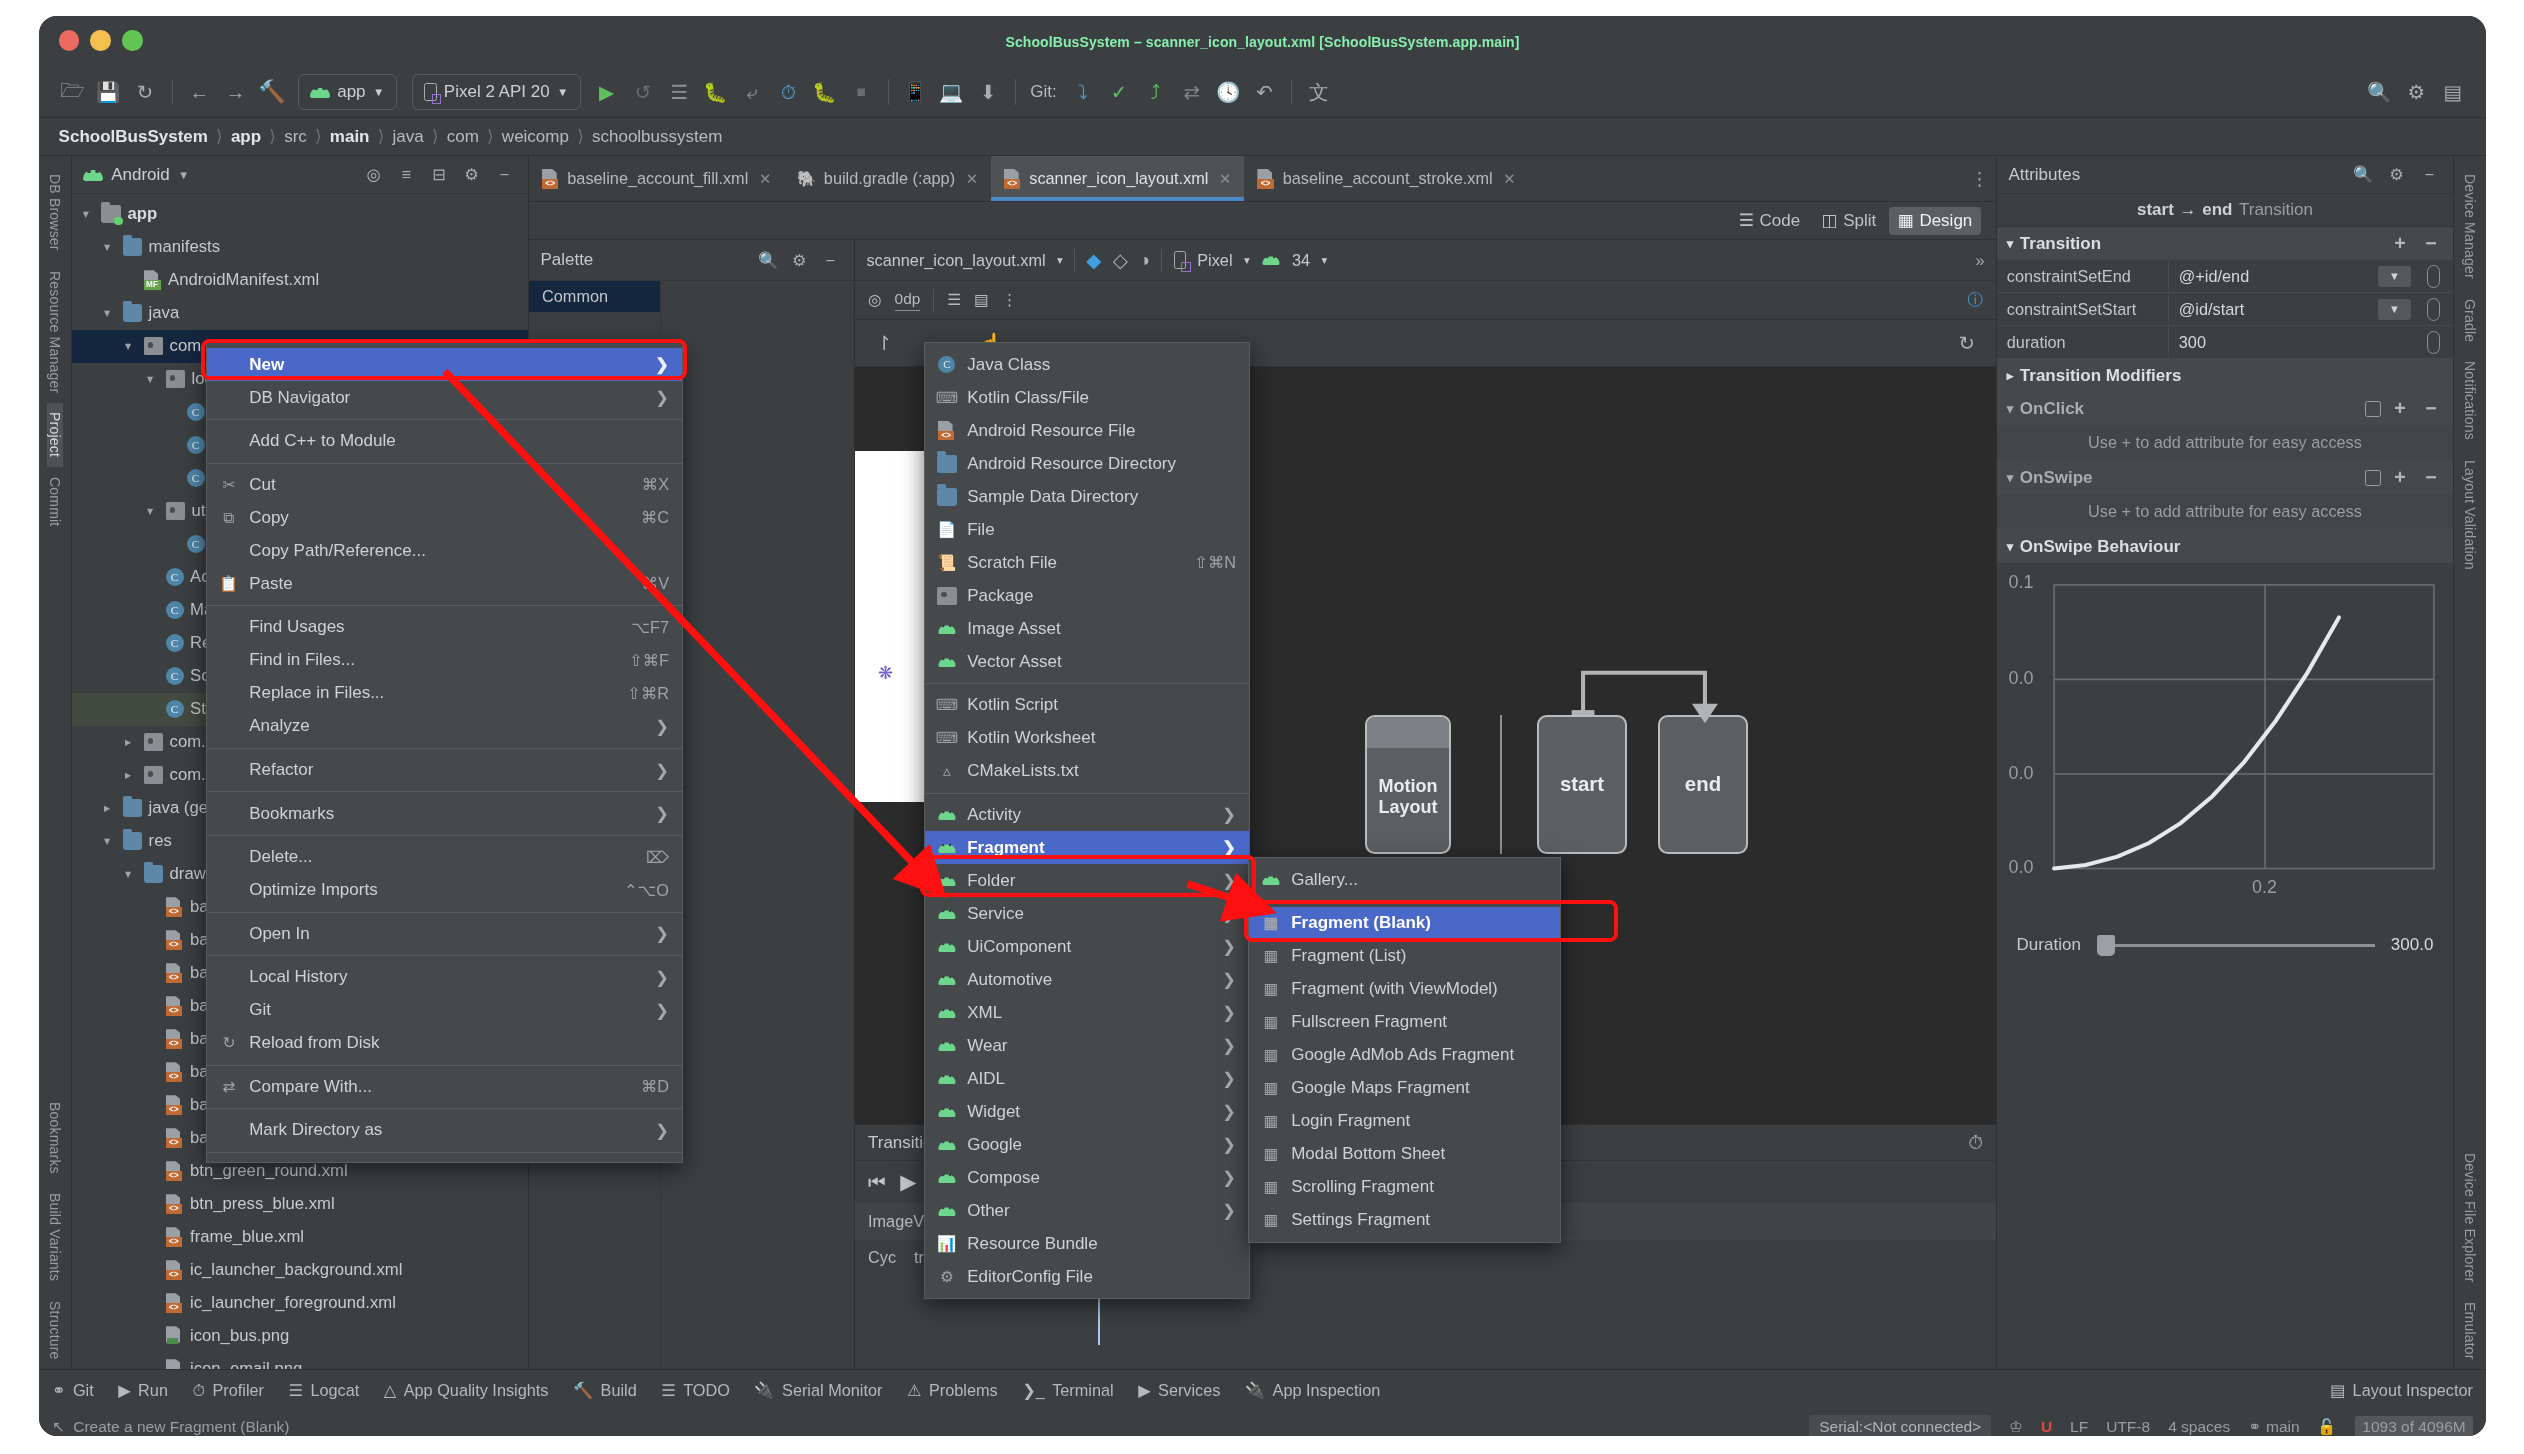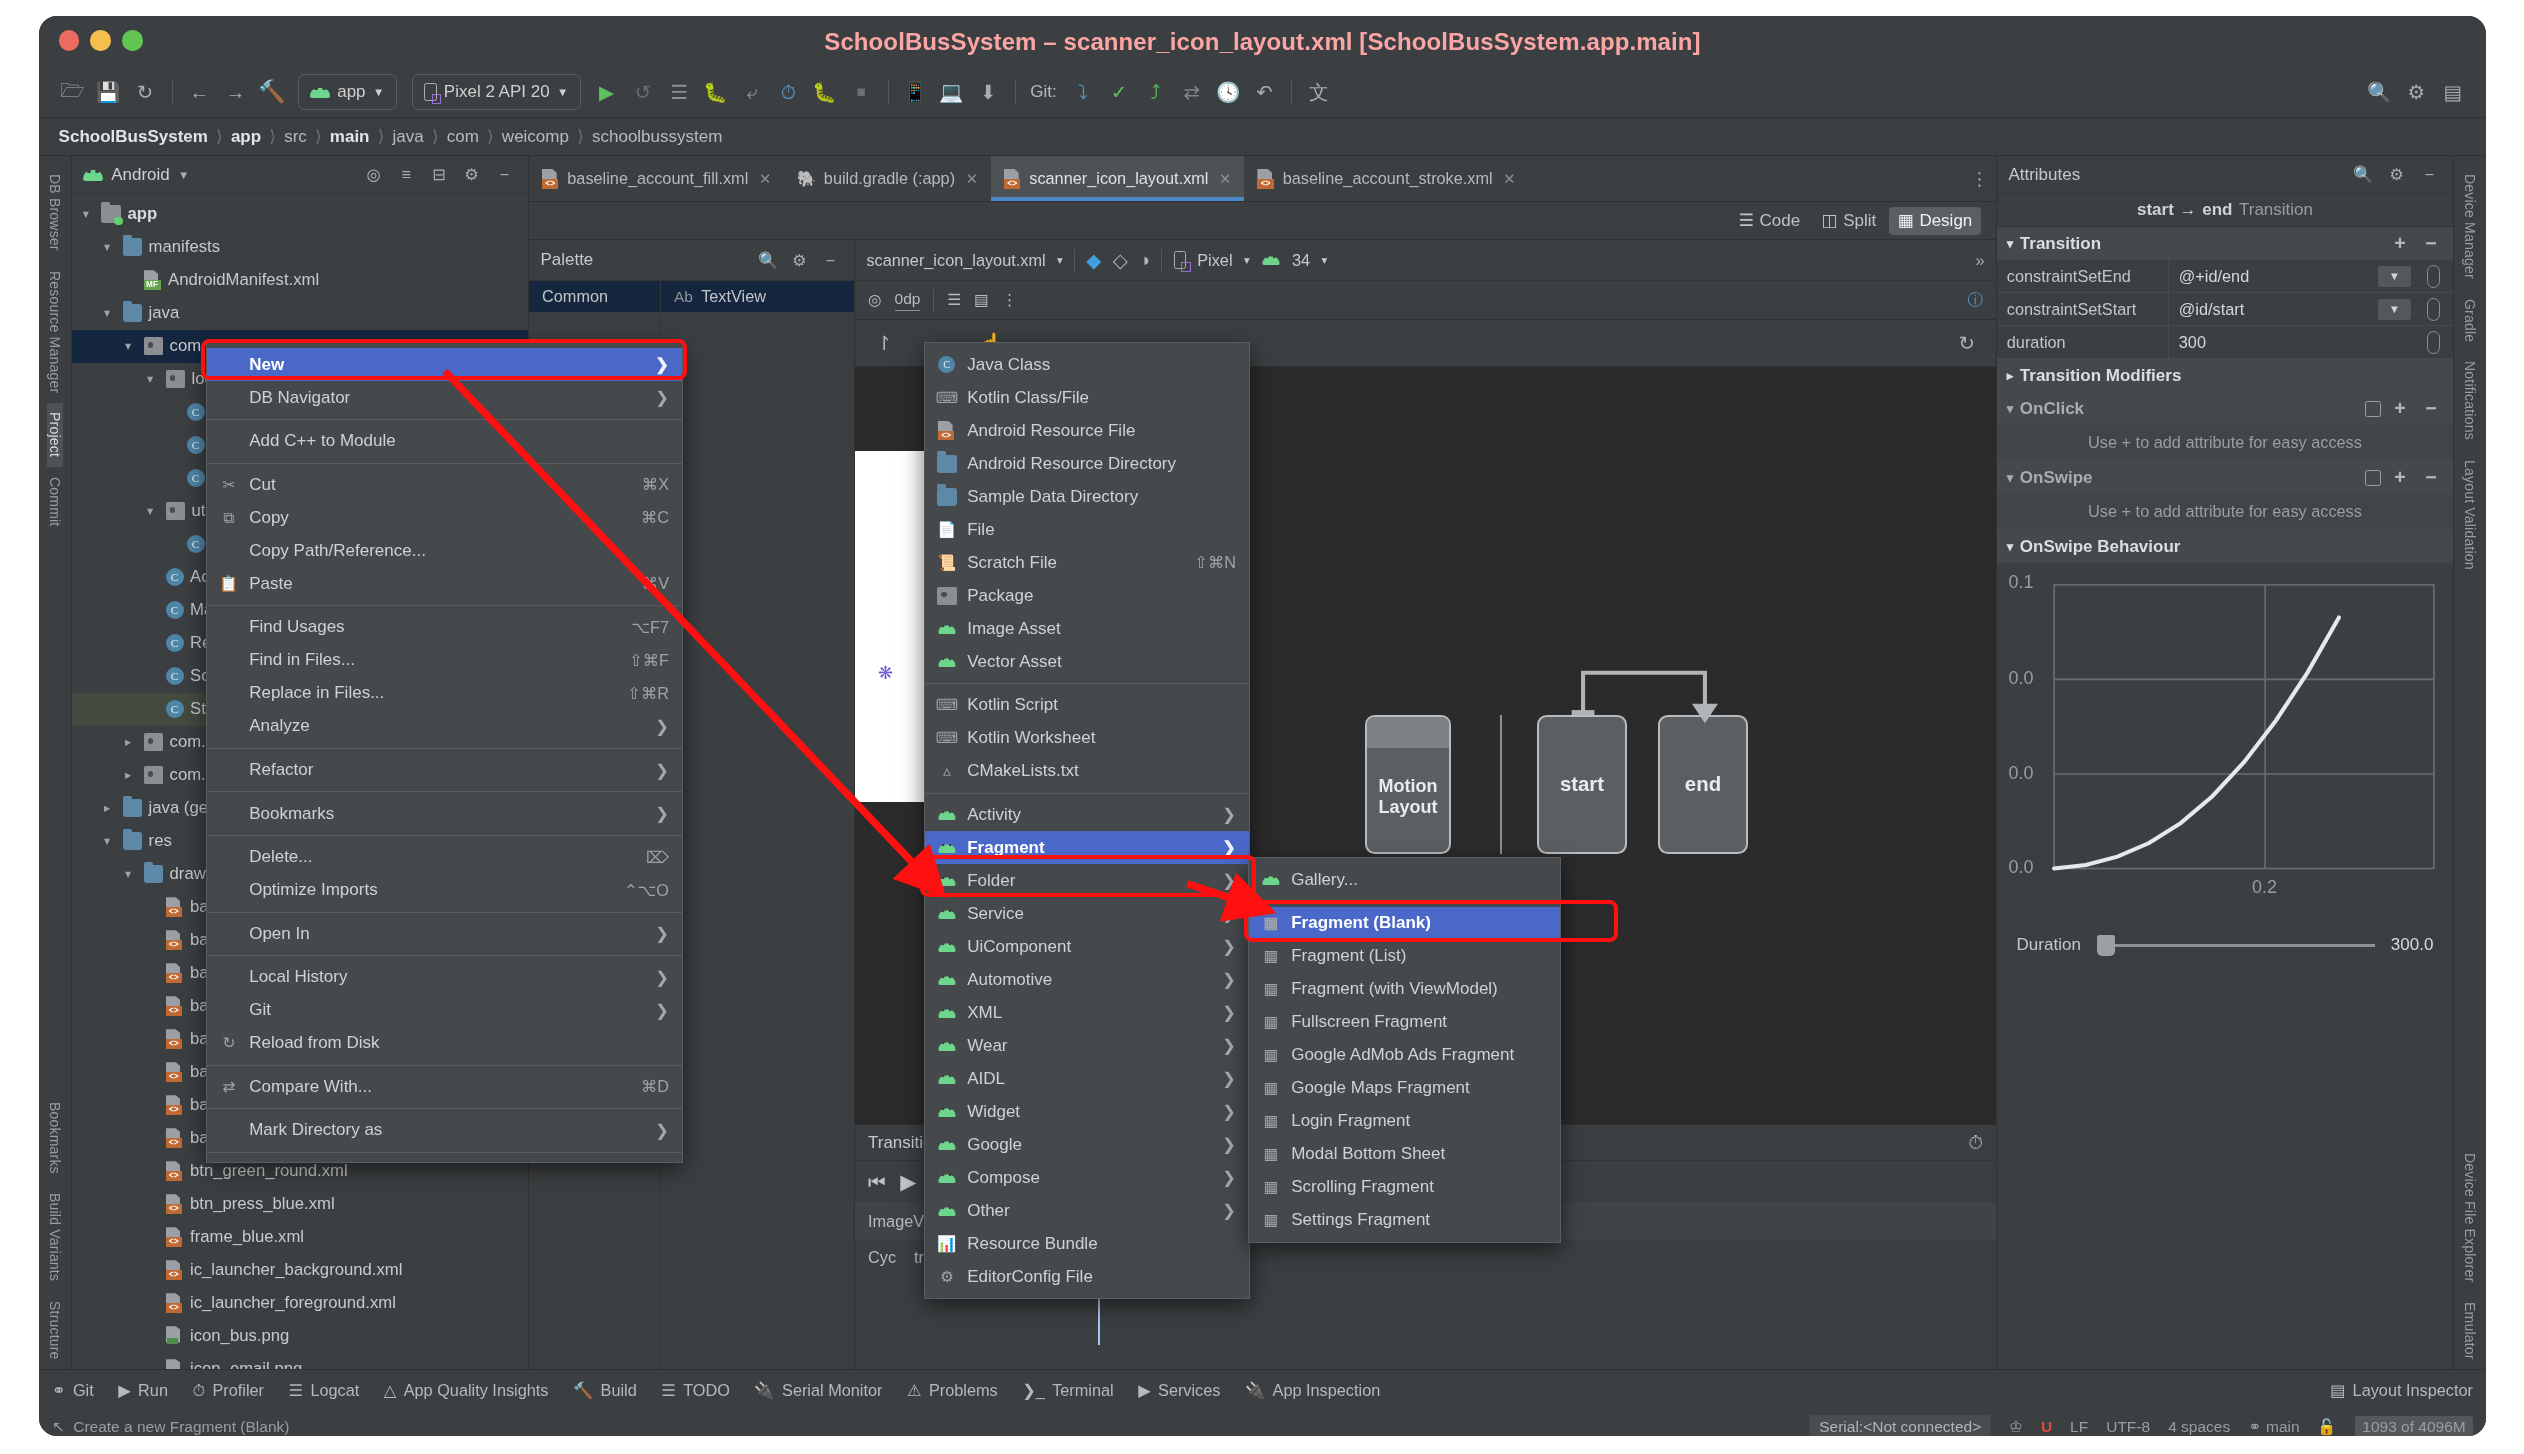--- a/index.html
+++ b/index.html
@@ -23,21 +23,21 @@
   .titlebar {
     position: relative; height: 51px;
     background: #3c3f41;
     display: flex; align-items: center; justify-content: center;
   }
   .traffic { position: absolute; left: 19.6px; top: 14px; display: flex; gap: 11.4px; }
   .dot { width: 20.4px; height: 20.4px; border-radius: 50%; }
   .dot.red { background: #ec6a5f; }
   .dot.yellow { background: #f4bf4f; }
   .dot.green { background: #61c554; }
-  .title-text { font-size: 24px; color: #fca5a5; font-weight: bold; letter-spacing: 0.1px; }
+  .title-text { font-size: 14px; color: #86efac; font-weight: bold; letter-spacing: 0.1px; }
 
   
   .toolbar {
     height: 51px; background: #3c3f41;
     display: flex; align-items: center; padding: 0 16.3px; gap: 2.4px;
     border-bottom: 0.8px solid #2f3133;
   }
   .tb-icon {
     width: 34px; height: 34px; display: flex; align-items: center; justify-content: center;
     font-size: 19.6px; color: #a9adb2; border-radius: 4.1px; cursor: default;
@@ -640,26 +640,20 @@
           <div class="palette-head">
             <span>Palette</span>
             <span class="ph-spacer"></span>
             <span class="ph-icon">🔍</span>
             <span class="ph-icon">⚙</span>
             <span class="ph-icon">−</span>
           </div>
           <div class="palette-body">
             <div class="pal-cat">
               <div class="pal-cat-item sel">Common</div>
-            </div>
-            <div class="pal-items">
-              <div class="pal-item sel">
-                <span class="ab-glyph">Ab</span>
-                <span>TextView</span>
-              </div>
             </div>
           </div>
         </div>
 
         <div class="canvas-col">
           <div class="canvas-top">
             <span>scanner_icon_layout.xml</span>
             <span style="font-size:11.4px;">▾</span>
             <span class="ct-sep"></span>
             <span style="color:#3f9fe0;font-size:19.6px;">◆</span>

